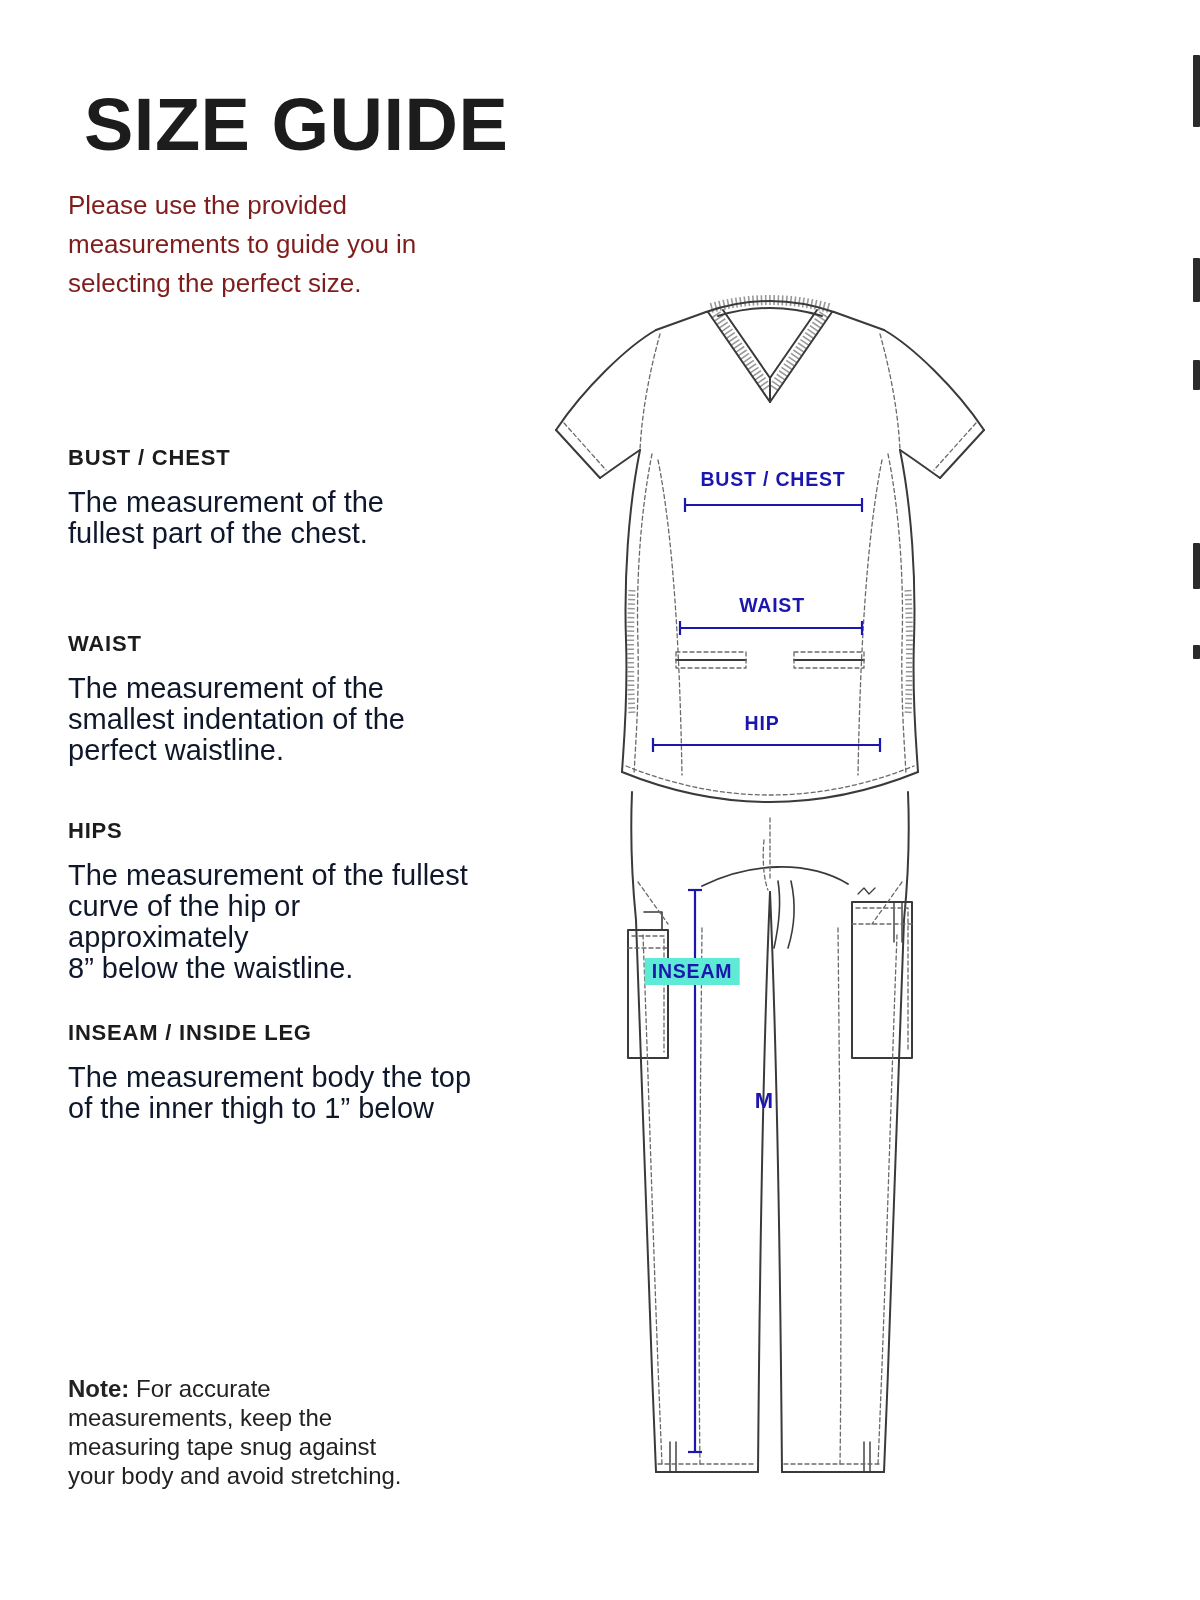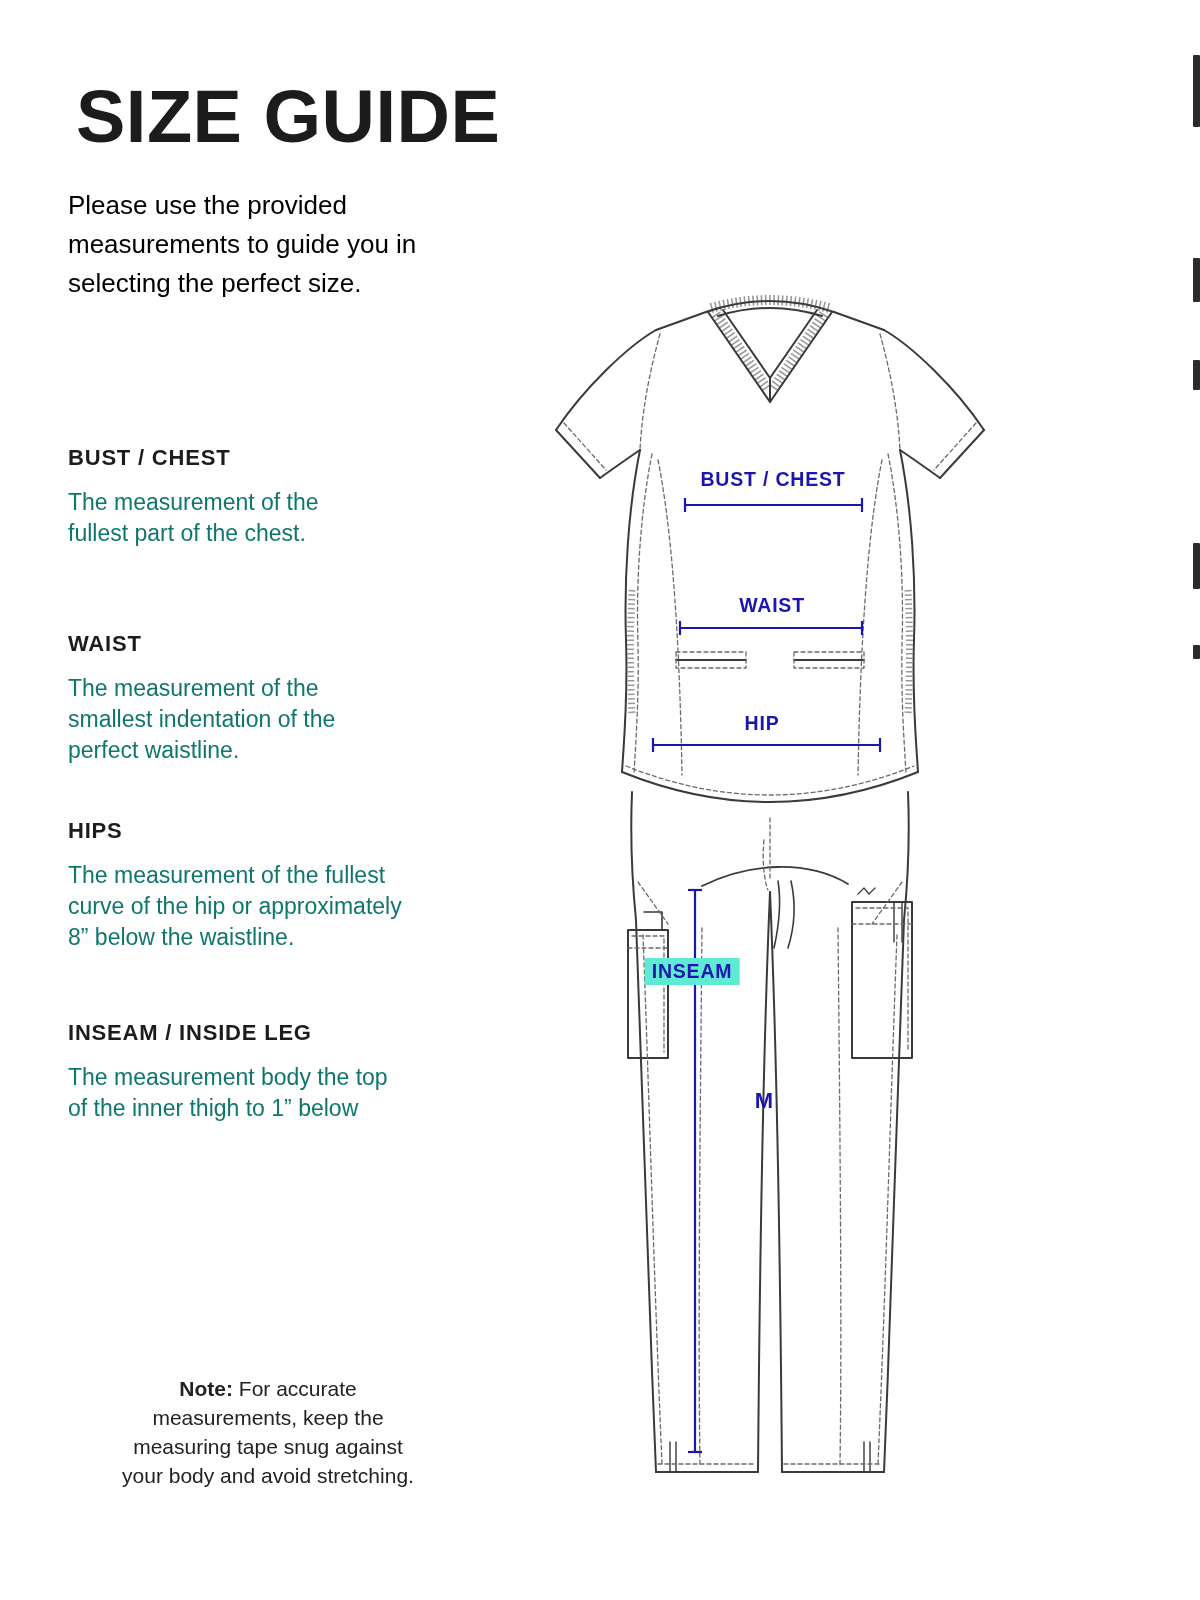--- a/index.html
+++ b/index.html
@@ -3,26 +3,26 @@
 <meta charset="utf-8">
 <style>
   html,body{margin:0;padding:0;background:#ffffff;}
   .page{
     position:relative;width:1200px;height:1600px;background:#ffffff;overflow:hidden;
     font-family:"Liberation Sans", sans-serif;color:#1f1f1f;
   }
   .abs{position:absolute;}
   .title{
     font-size:74px;font-weight:700;letter-spacing:0.5px;color:#1c1c1c;
-    margin:8px;line-height:1;
-  }
-  .intro-line{font-size:26px;line-height:39px;color:#000000;}
+    margin:16px;line-height:1;
+  }
+  .intro-line{font-size:26px;line-height:39px;color:#7f1d1d;}
   .sec-heading{font-size:22px;font-weight:700;letter-spacing:0.8px;color:#1c1c1c;line-height:1.1;}
-  .body-line{font-size:23px;line-height:31px;color:#0f766e;}
-  .note-line{font-size:21px;line-height:29px;color:#222222;text-align:center;}
+  .body-line{font-size:29px;line-height:31px;color:#0f172a;}
+  .note-line{font-size:24px;line-height:29px;color:#222222;}
   .note-bold{font-weight:700;}
   .diagram{position:absolute;left:540px;top:280px;width:460px;height:1235px;}
   .diagram svg{position:absolute;left:0;top:0;}
   .measure-label{
     position:absolute;transform:translateX(-50%);
     font-size:19.5px;font-weight:700;letter-spacing:0.8px;color:#1b16ad;white-space:nowrap;
   }
   .measure-label.boxed{background:#5eead4;padding:2px 7px;}
   .size-marker{
     position:absolute;transform:translateX(-50%);

